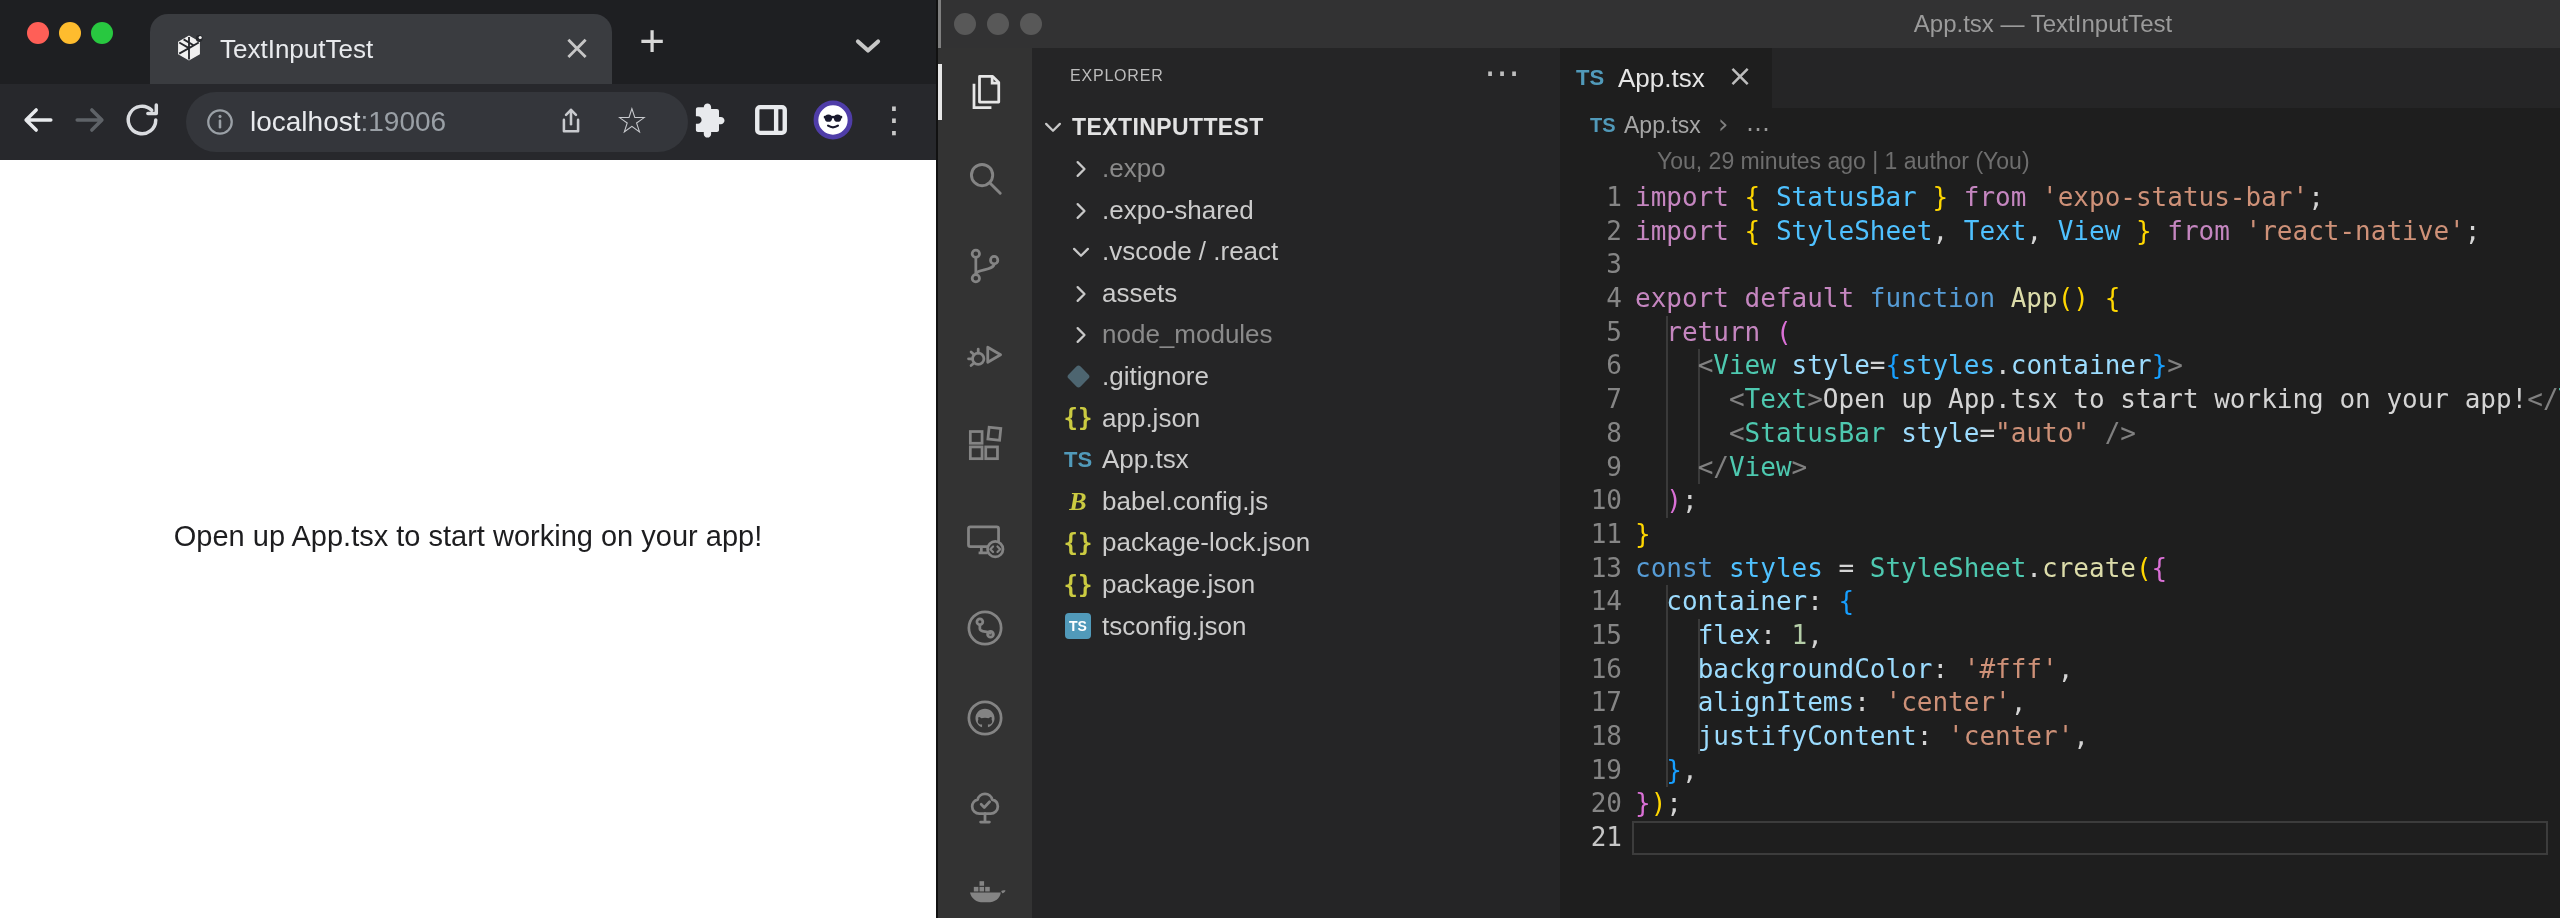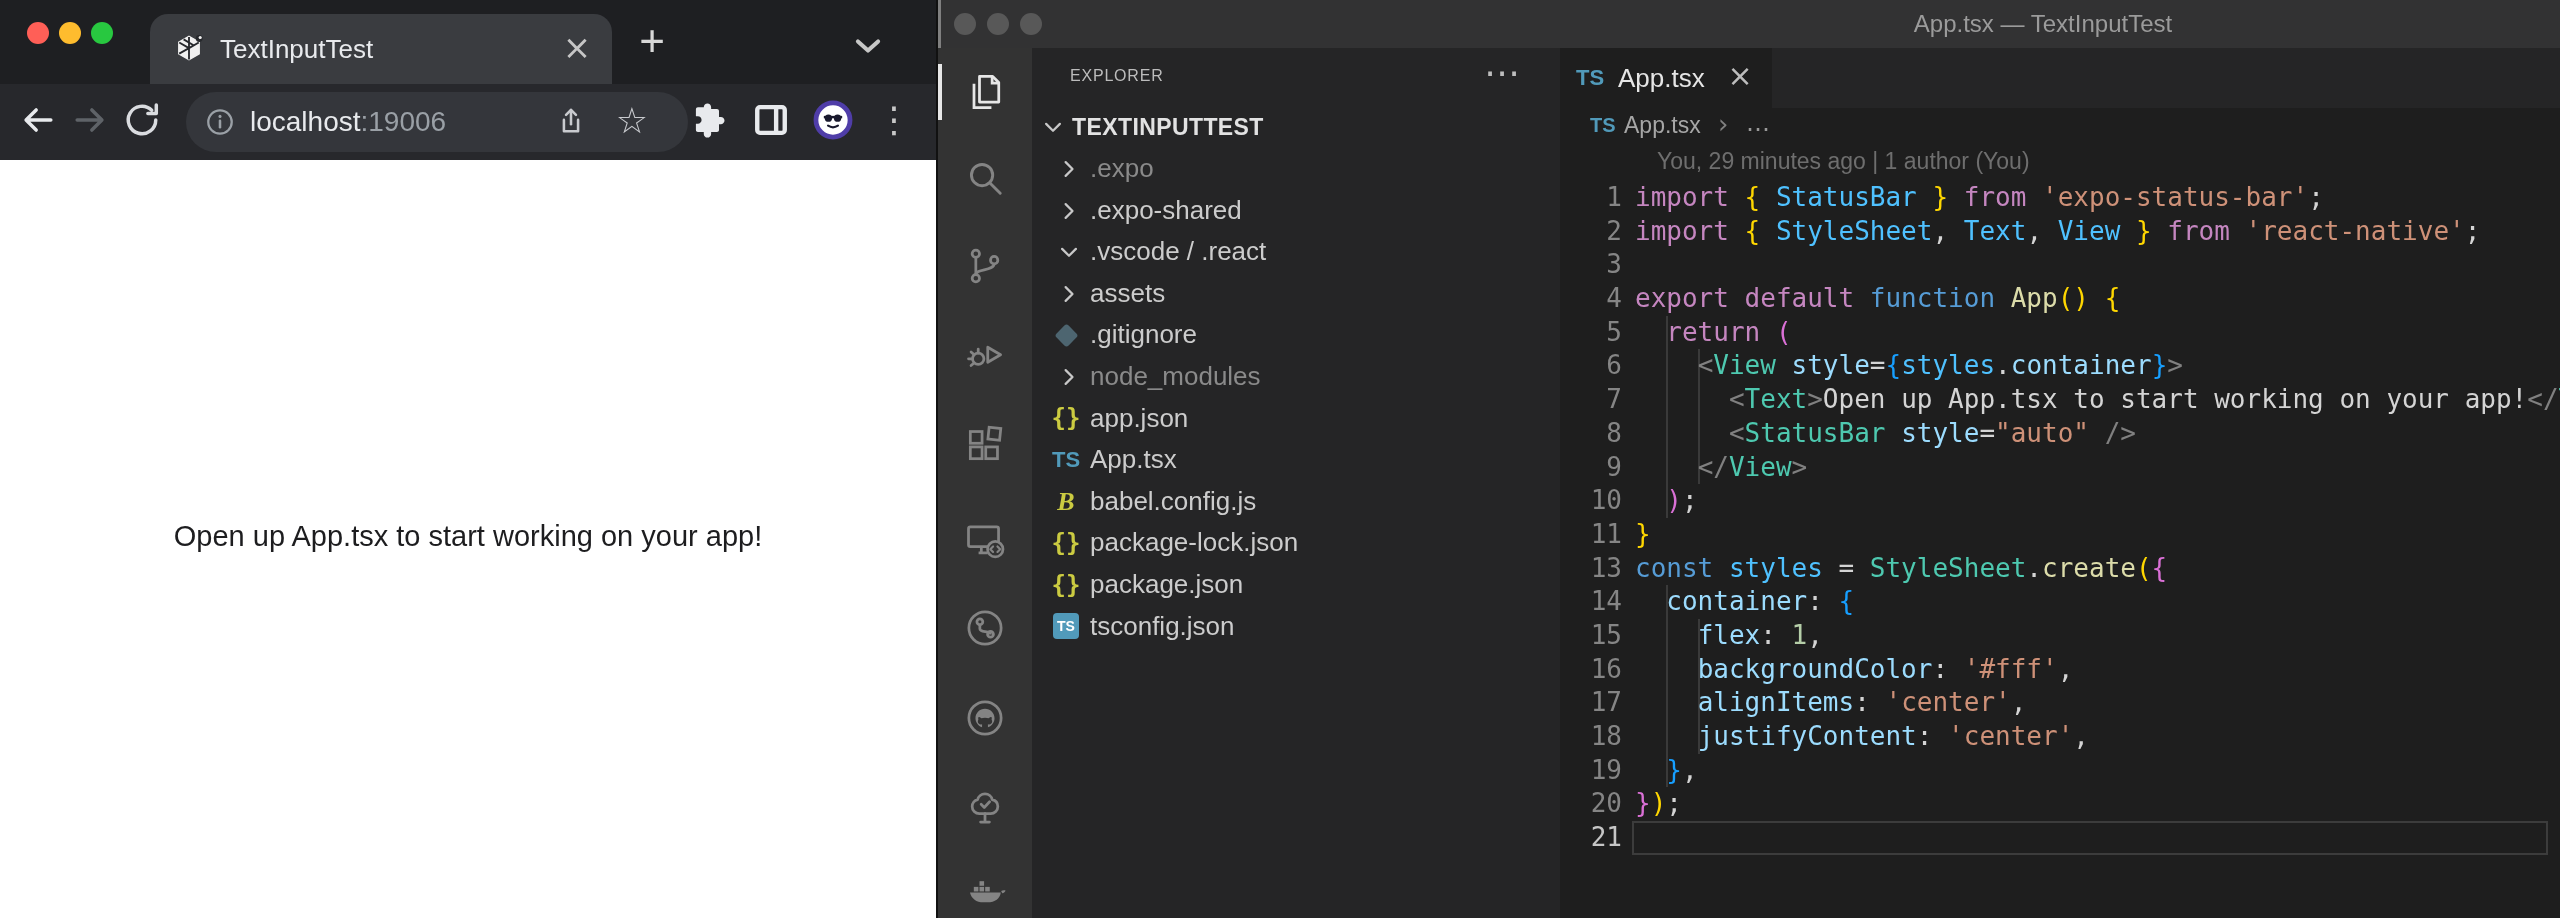--- a/index.html
+++ b/index.html
@@ -42,21 +42,21 @@
   .act-icon{position:absolute;left:25px;width:44px;height:44px;color:var(--vs_icon);}
   .act-icon.active{color:var(--vs_icon_active);}
   #act-indicator{position:absolute;left:0;top:16px;width:4px;height:56px;background:#E7E7E7;}
   #sidebar{position:absolute;left:94px;top:48px;width:528px;height:870px;background:var(--vs_sidebar);}
   #explorer-header{position:absolute;left:0;top:0;width:528px;height:56px;}
   #explorer-header .t{position:absolute;left:38px;top:0;height:56px;line-height:56px;font-size:16px;letter-spacing:.8px;color:#BCBCBC;}
   #explorer-more{position:absolute;left:440px;top:0;width:60px;height:56px;line-height:50px;text-align:center;font-size:36px;color:#BDBDBD;}
   #ws-row{position:absolute;left:0;top:58px;width:528px;height:42px;}
   #ws-row .chev{position:absolute;left:6px;top:6px;width:30px;height:30px;color:#C8C8C8;}
   #ws-row .lbl{position:absolute;left:40px;top:0;height:42px;line-height:42px;font-size:23px;font-weight:bold;letter-spacing:.4px;color:#E2E2E2;}
-  #file-tree{position:absolute;left:0;top:100px;width:528px;}
+  #file-tree{position:absolute;left:0;top:100px;width:528px;padding-left:12px;}
   .tree-row{position:relative;height:41.6px;}
   .tree-row .chev{position:absolute;left:22px;top:6px;width:30px;height:30px;color:#C8C8C8;}
   .tree-row .fico{position:absolute;left:16px;top:0;width:36px;height:41.6px;display:flex;align-items:center;justify-content:center;}
   .tree-row .lbl{position:absolute;left:58px;top:0;height:41.6px;line-height:41.6px;font-size:26px;color:var(--vs_sidebar_text);white-space:nowrap;}
   .tree-row.dim .lbl{color:var(--vs_sidebar_dim);}
   .fi-json{font-family:"DejaVu Sans Mono",monospace;font-size:24px;font-weight:bold;color:var(--seti_yellow);}
   .fi-ts{font-size:22px;font-weight:bold;color:var(--seti_blue);}
   .fi-babel{font-size:26px;font-weight:bold;font-style:italic;color:var(--seti_yellow);font-family:"Liberation Serif",serif;}
   .fi-tsbox{width:26px;height:26px;border-radius:4px;background:var(--seti_blue);color:#ffffff;font-size:14px;font-weight:bold;display:flex;align-items:center;justify-content:center;}
   .fi-git{width:17px;height:17px;background:var(--seti_git);transform:rotate(45deg);border-radius:3px;}
@@ -308,33 +308,33 @@
             <span class="lbl">.vscode / .react</span>
           </div>
           <div class="tree-row">
             <span class="chev">
               <svg viewBox="0 0 24 24" width="30" height="30">
                 <path d="M9.3 6.5L14.8 12l-5.5 5.5" stroke="currentColor" stroke-width="1.8" fill="none" stroke-linecap="round" stroke-linejoin="round"></path>
               </svg>
             </span>
             <span class="lbl">assets</span>
           </div>
-          <div class="tree-row">
-            <span class="fico">
-              <span class="fi-git"></span>
-            </span>
-            <span class="lbl">.gitignore</span>
-          </div>
           <div class="tree-row dim">
             <span class="chev">
               <svg viewBox="0 0 24 24" width="30" height="30">
                 <path d="M9.3 6.5L14.8 12l-5.5 5.5" stroke="currentColor" stroke-width="1.8" fill="none" stroke-linecap="round" stroke-linejoin="round"></path>
               </svg>
             </span>
             <span class="lbl">node_modules</span>
+          </div>
+          <div class="tree-row">
+            <span class="fico">
+              <span class="fi-git"></span>
+            </span>
+            <span class="lbl">.gitignore</span>
           </div>
           <div class="tree-row">
             <span class="fico">
               <span class="fi-json">{}</span>
             </span>
             <span class="lbl">app.json</span>
           </div>
           <div class="tree-row">
             <span class="fico">
               <span class="fi-ts">TS</span>

